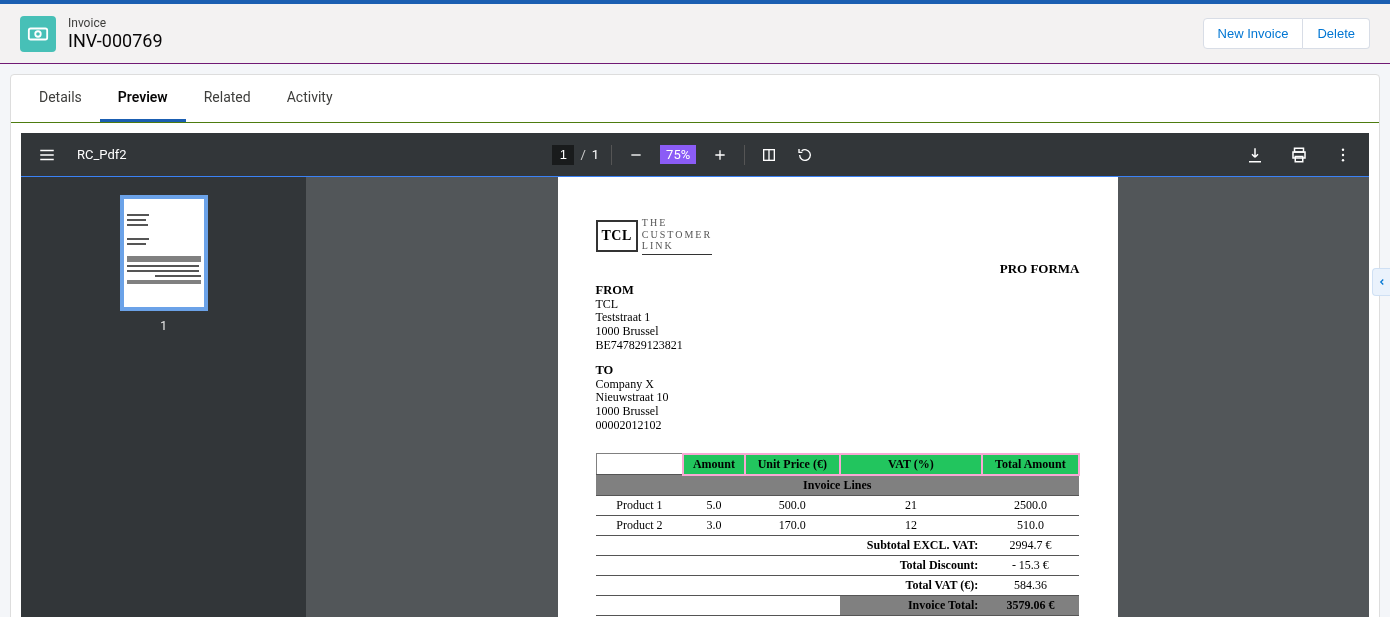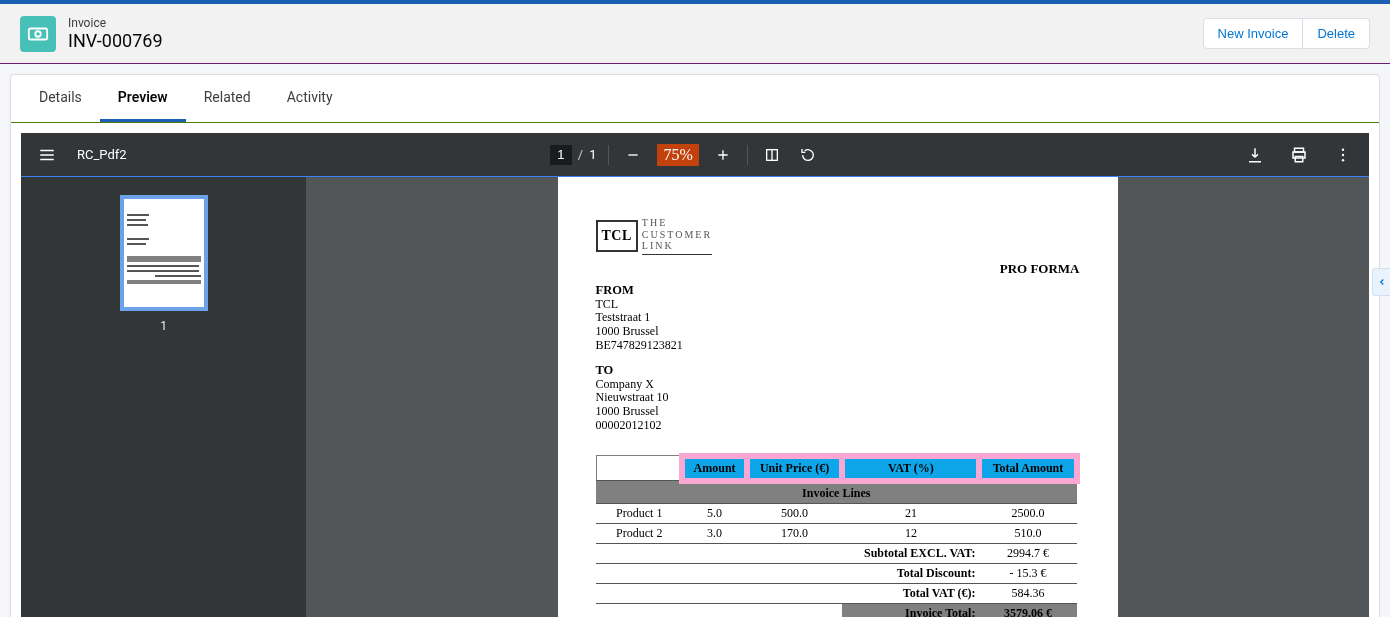--- a/index.html
+++ b/index.html
@@ -101,24 +101,23 @@
     text-align: center;
     height: 20px;
     font-size: 13px;
   }
   .pdf-toolbar .pagecount .slash { color: #ccc; }
   .pdf-toolbar .divider {
     width: 1px; height: 20px; background: #555;
   }
   .vbtn { cursor: pointer; display:flex; align-items:center; justify-content:center; width:24px;}
   .zoom-level {
-    background: #c2410c;
+    background: #8b5cf6;
     padding: 2px 6px;
-    font-size: 16px;
-    font-family: Liberation Serif, serif;
+    font-size: 13px;
   }
   .pdf-toolbar .right { display:flex; align-items:center; gap:20px; }
 
   .pdf-body {
     display: flex;
     height: 460px;
     background: #525659;
   }
   .pdf-sidebar {
     width: 285px;
@@ -158,21 +157,21 @@
   }
   .logo-row { display:flex; align-items:center; margin-bottom:10px;}
   .logo-box { border:2px solid #333; padding:6px 4px; font-weight:bold; font-size:14px; letter-spacing:0.5px;}
   .logo-text { font-size:10px; line-height:1.15; letter-spacing:2px; border-bottom:1px solid #333; padding-bottom:2px; margin-left:4px; color:#555;}
   .doc-type { text-align:right; font-weight:bold; font-size:13px; margin-top:-4px;}
   .section-title { font-weight:bold; margin-top:6px; font-size:12.5px;}
   .addr-line { font-size:12px; line-height:1.15;}
   .addr-block { margin-bottom: 10px;}
 
   table.inv { width:100%; border-collapse:collapse; margin-top:20px; font-size:12px;}
-  table.inv th { background:#0ea5e9; color:#000; font-weight:bold; text-align:center; border:6px solid #f9a8d4; padding:2px 4px; font-family:"Times New Roman",Times,serif;}
+  table.inv th { background:#22c55e; color:#000; font-weight:bold; text-align:center; border:2px solid #f9a8d4; padding:2px 4px; font-family:"Times New Roman",Times,serif;}
   table.inv td { border-bottom:1px solid #555; text-align:center; padding:2px 4px;}
   table.inv td.left { text-align:left; padding-left:4px;}
   .section-head td { background:#808080; font-weight:bold; text-align:left; padding:6px 4px;}
   .summary-row td { border:none; padding:1px 10px; }
   .summary-row td.lbl { text-align:right; font-weight:bold;}
   .summary-row td.val { text-align:center;}
   .summary-row.total td { background:#808080; font-weight:bold;}
 
   .dock-tab {
     position: absolute;

